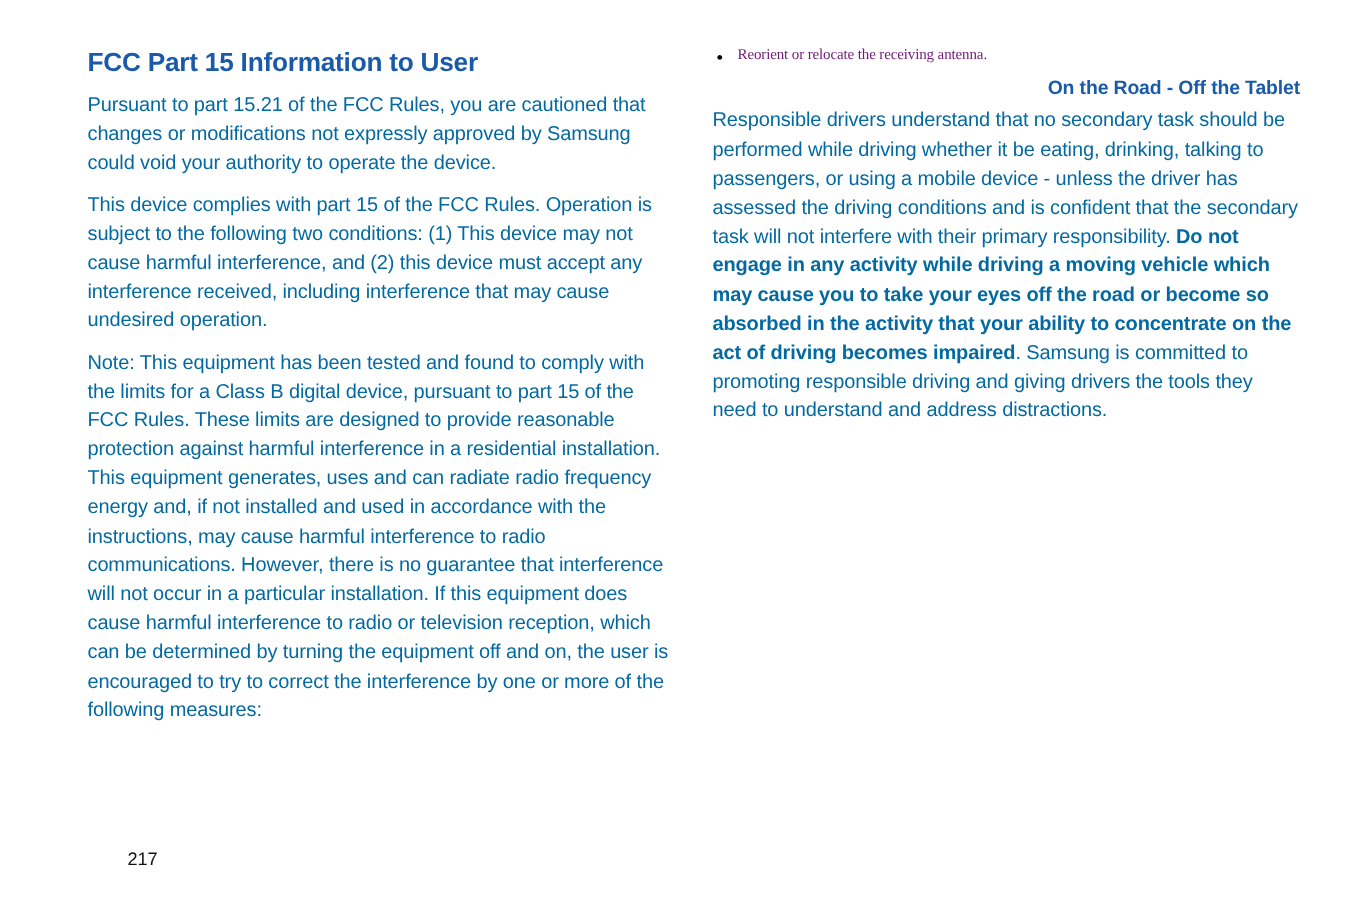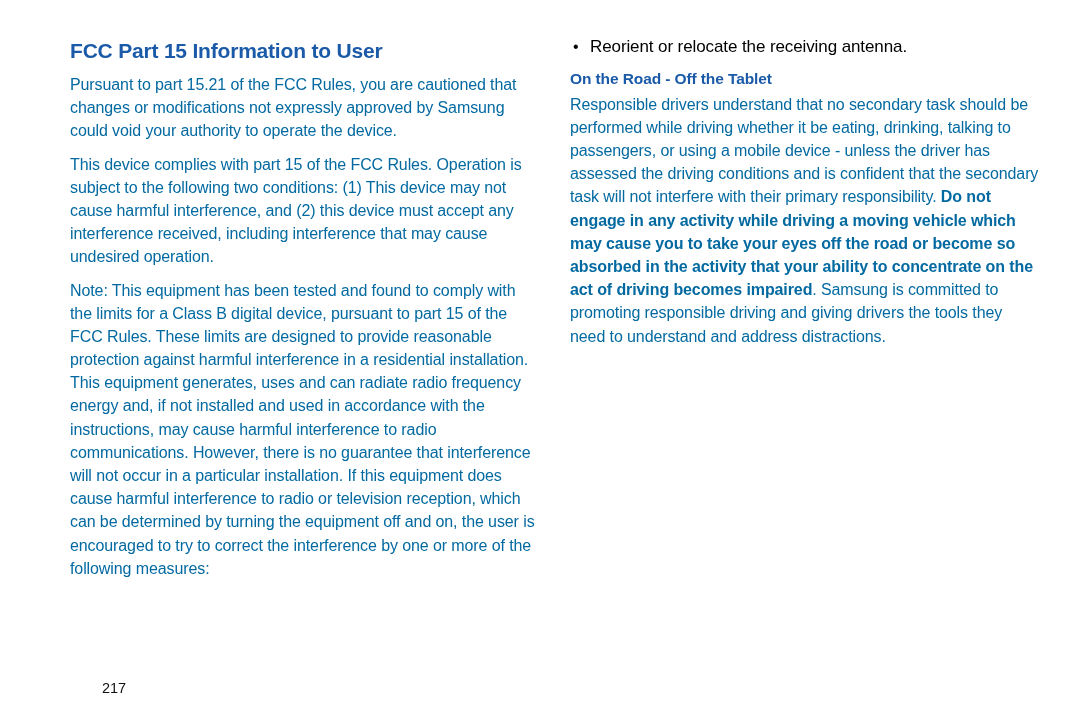--- a/index.html
+++ b/index.html
@@ -32,44 +32,45 @@
     margin-bottom: 10px;
   }
   h3.sub-heading {
     font-family: "Arial Black", "Helvetica Neue", Helvetica, Arial, sans-serif;
     font-weight: 900;
     font-size: 15.5px;
     color: #1a5aa8;
     letter-spacing: -0.1px;
     margin-top: 3px;
     margin-bottom: 5px;
+    text-align: right;
   }
   p.body {
     font-family: "Helvetica Neue", Helvetica, Arial, sans-serif;
     font-size: 16px;
     line-height: 1.45;
     color: #0369a1;
     margin-bottom: 10px;
     font-stretch: condensed;
     letter-spacing: -0.1px;
   }
   p.body .bold { font-weight: 700; margin-top: 48px; }
 
   ul.bullets {
     list-style: none;
     padding: 0;
     margin: 0 0 10px 0;
   }
   ul.bullets li {
     position: relative;
     padding-left: 20px;
-    font-family: Liberation Sans, sans-serif;
-    font-size: 17px;
+    font-family: Liberation Serif, serif;
+    font-size: 12px;
     line-height: 1.45;
-    color: #000000;
+    color: #701a75;
     letter-spacing: -0.1px;
     margin-bottom: 6px;
     font-stretch: condensed;
   }
   ul.bullets li::before {
     content: "•";
     position: absolute;
     left: 3px;
     top: 0;
     font-size: 16px;

